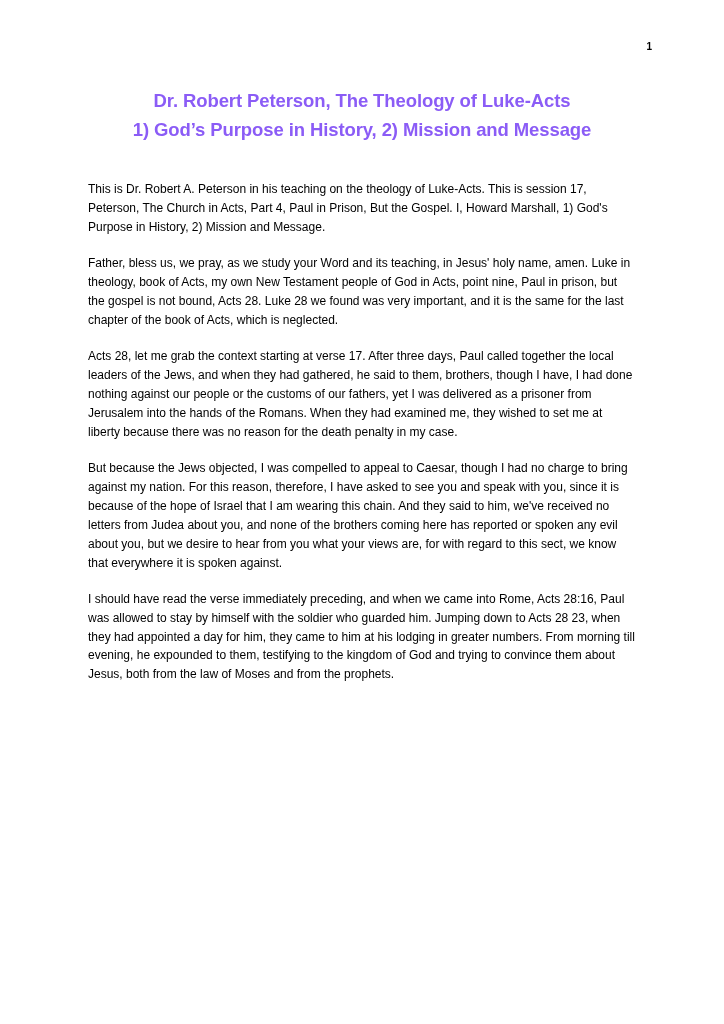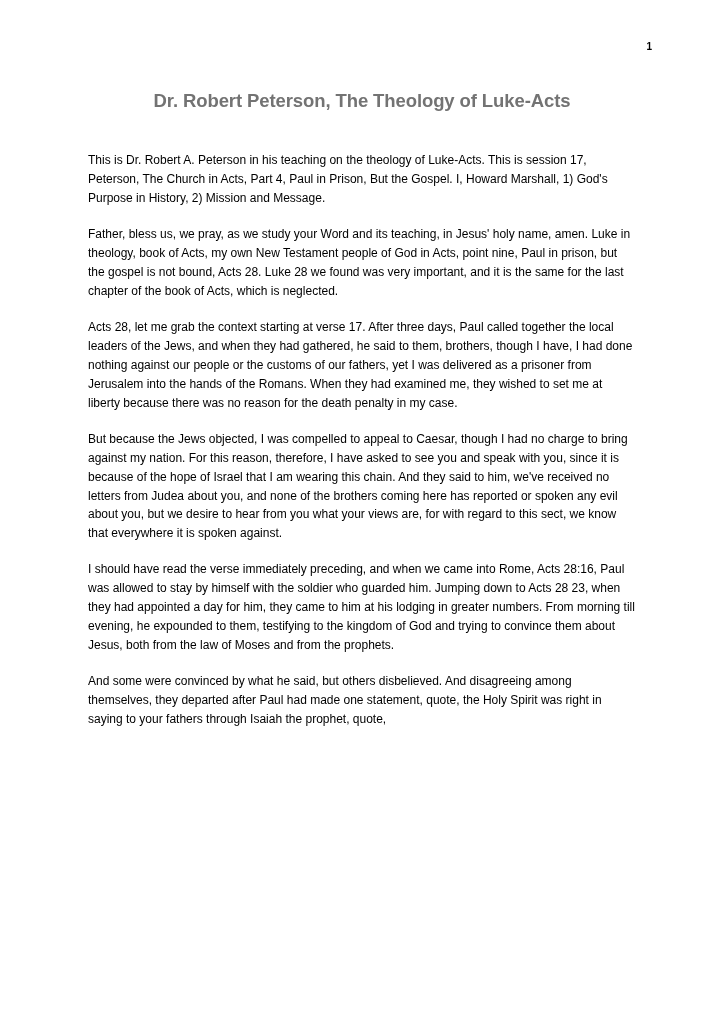--- a/index.html
+++ b/index.html
@@ -33,21 +33,21 @@
     color: #000000;
   }
   .doc-title {
     margin: 0;
     padding: 86px 72px 0 72px;
     text-align: center;
     font-size: 18.5px;
     font-weight: 700;
     line-height: 1.58;
     letter-spacing: -0.1px;
-    color: #737373;
+    color: #8b5cf6;
   }
   .doc-title .tline {
     display: block;
     white-space: nowrap;
   }
   .body-copy {
     padding: 0 88px 0 88px;
     margin-top: 36px;
   }
   .body-copy p {
@@ -60,24 +60,24 @@
 </style>
 </head>
 <body>
 
 <div class="page">
 
   <div class="page-number">1</div>
 
   <h1 class="doc-title">
     <span class="tline">Dr. Robert Peterson, The Theology of Luke-Acts</span>
+    <span class="tline">1) God’s Purpose in History, 2) Mission and Message</span>
   </h1>
 
   <div class="body-copy">
     <p>This is Dr. Robert A. Peterson in his teaching on the theology of Luke-Acts. This is session 17, Peterson, The Church in Acts, Part 4, Paul in Prison, But the Gospel. I, Howard Marshall, 1) God's Purpose in History, 2) Mission and Message.</p>
     <p>Father, bless us, we pray, as we study your Word and its teaching, in Jesus' holy name, amen. Luke in theology, book of Acts, my own New Testament people of God in Acts, point nine, Paul in prison, but the gospel is not bound, Acts 28. Luke 28 we found was very important, and it is the same for the last chapter of the book of Acts, which is neglected.</p>
     <p>Acts 28, let me grab the context starting at verse 17. After three days, Paul called together the local leaders of the Jews, and when they had gathered, he said to them, brothers, though I have, I had done nothing against our people or the customs of our fathers, yet I was delivered as a prisoner from Jerusalem into the hands of the Romans. When they had examined me, they wished to set me at liberty because there was no reason for the death penalty in my case.</p>
     <p>But because the Jews objected, I was compelled to appeal to Caesar, though I had no charge to bring against my nation. For this reason, therefore, I have asked to see you and speak with you, since it is because of the hope of Israel that I am wearing this chain. And they said to him, we've received no letters from Judea about you, and none of the brothers coming here has reported or spoken any evil about you, but we desire to hear from you what your views are, for with regard to this sect, we know that everywhere it is spoken against.</p>
     <p>I should have read the verse immediately preceding, and when we came into Rome, Acts 28:16, Paul was allowed to stay by himself with the soldier who guarded him. Jumping down to Acts 28 23, when they had appointed a day for him, they came to him at his lodging in greater numbers. From morning till evening, he expounded to them, testifying to the kingdom of God and trying to convince them about Jesus, both from the law of Moses and from the prophets.</p>
-    <p>And some were convinced by what he said, but others disbelieved. And disagreeing among themselves, they departed after Paul had made one statement, quote, the Holy Spirit was right in saying to your fathers through Isaiah the prophet, quote,</p>
   </div>
 
 </div>
 
 </body></html>

